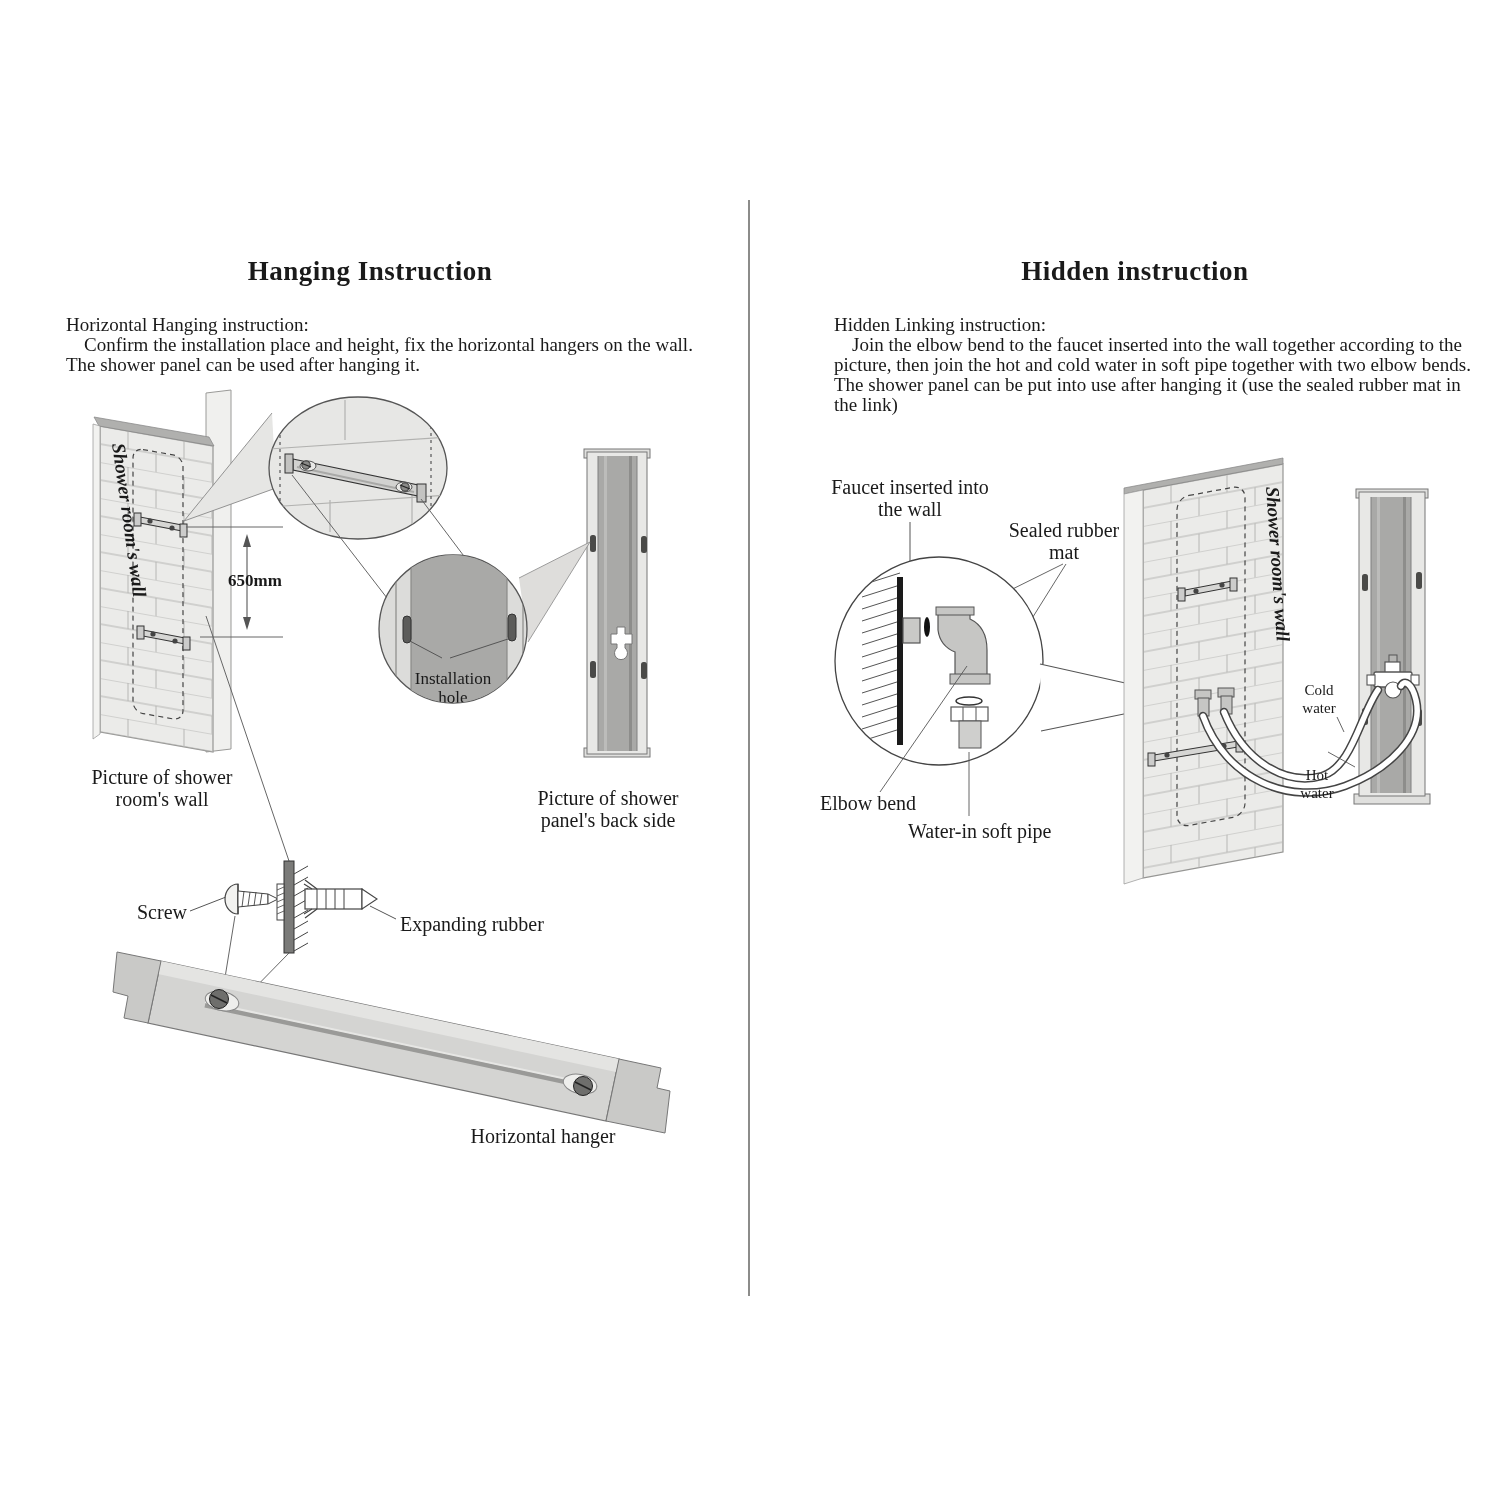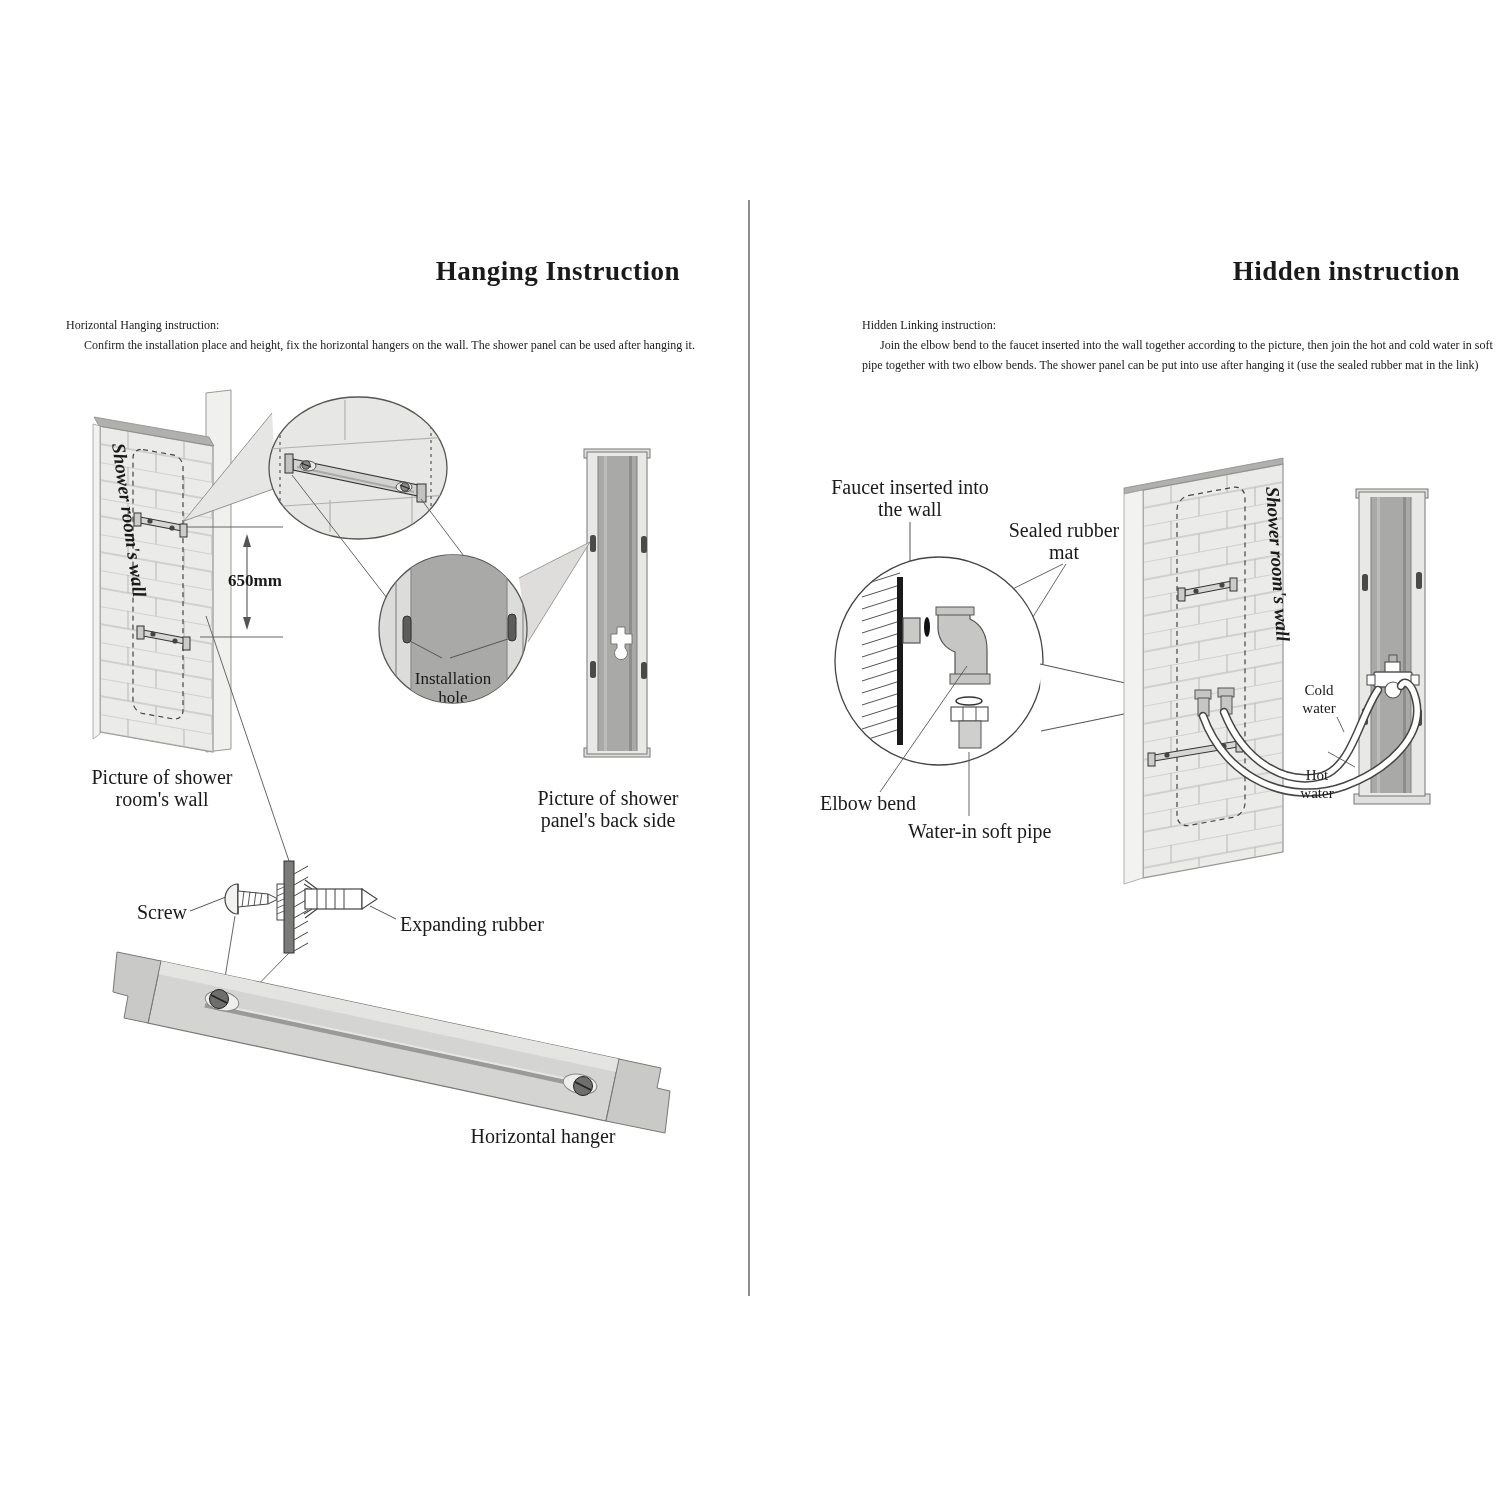--- a/index.html
+++ b/index.html
@@ -1,23 +1,23 @@
 <!DOCTYPE html>
 <html><head>
 <meta charset="utf-8">
 <style>
   html,body{margin:0;padding:0;background:#fff;}
   .page{position:relative;width:1500px;height:1499px;background:#ffffff;overflow:hidden;
         font-family:"Liberation Serif","DejaVu Serif",serif;color:#1a1a1a;}
-  .col-title{position:absolute;top:256px;font-size:27px;font-weight:bold;text-align:right;letter-spacing:.5px;}
+  .col-title{position:absolute;top:256px;font-size:27px;font-weight:bold;text-align:center;letter-spacing:.5px;}
   .col-title.left{left:60px;width:620px;}
   .col-title.right{left:810px;width:650px;}
-  .intro{position:absolute;top:315px;font-size:12px;line-height:20px;}
+  .intro{position:absolute;top:315px;font-size:19px;line-height:20px;}
   .intro.left{left:66px;width:630px;}
-  .intro.right{left:862px;width:638px;}
+  .intro.right{left:834px;width:638px;}
   .intro .body{text-indent:18px;}
   .divider{position:absolute;left:748px;top:200px;width:2px;height:1096px;background:#8c8c8a;}
   svg{position:absolute;left:0;top:0;}
   svg text{fill:#1a1a1a;font-family:"Liberation Serif","DejaVu Serif",serif;}
   .lbl{font-size:20px;}
   .lbl-s{font-size:17px;}
   .lbl-xs{font-size:15px;}
   .dim{font-size:17px;font-weight:bold;}
   .wallname{font-size:19px;font-weight:bold;font-style:italic;}
 </style>

